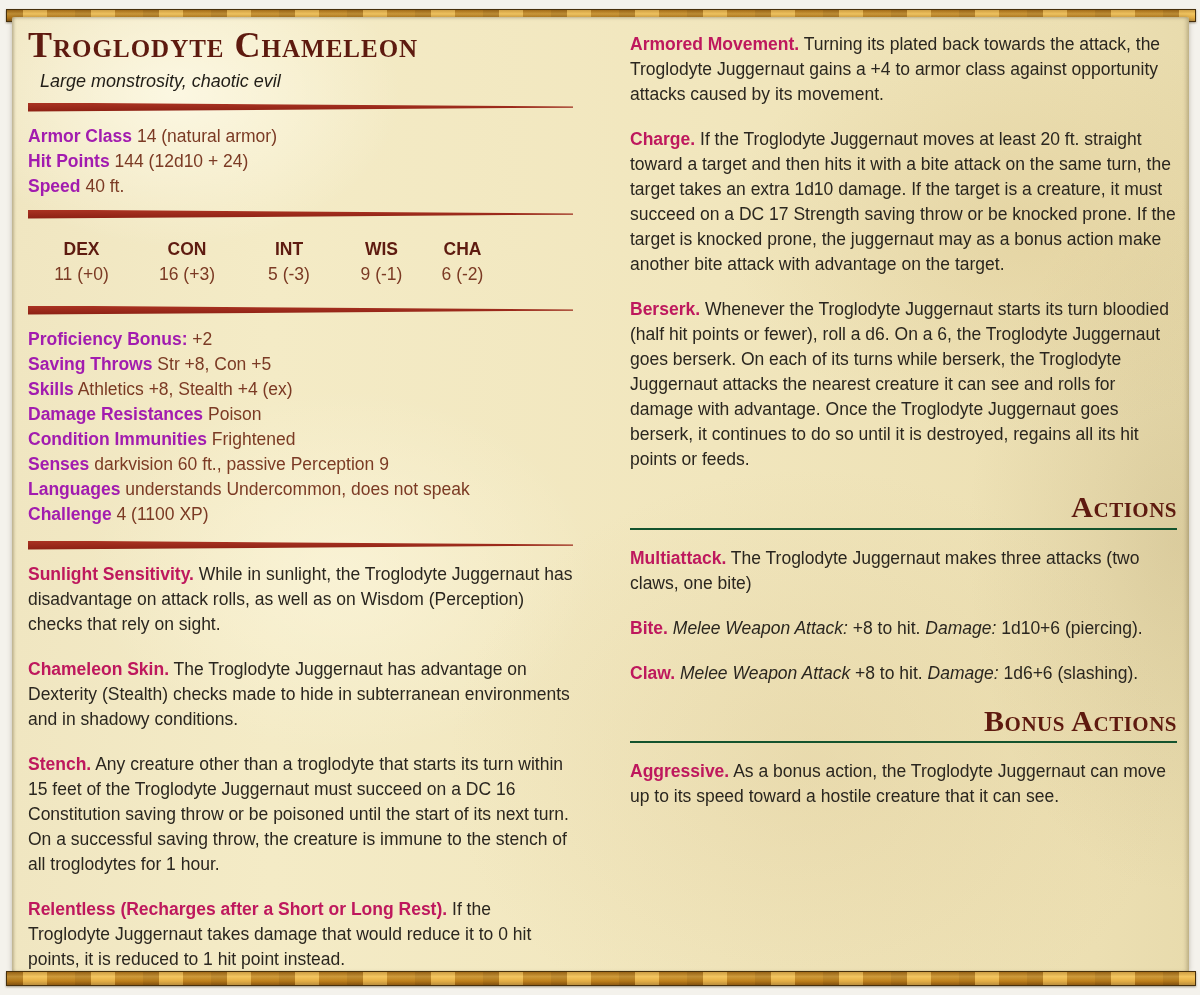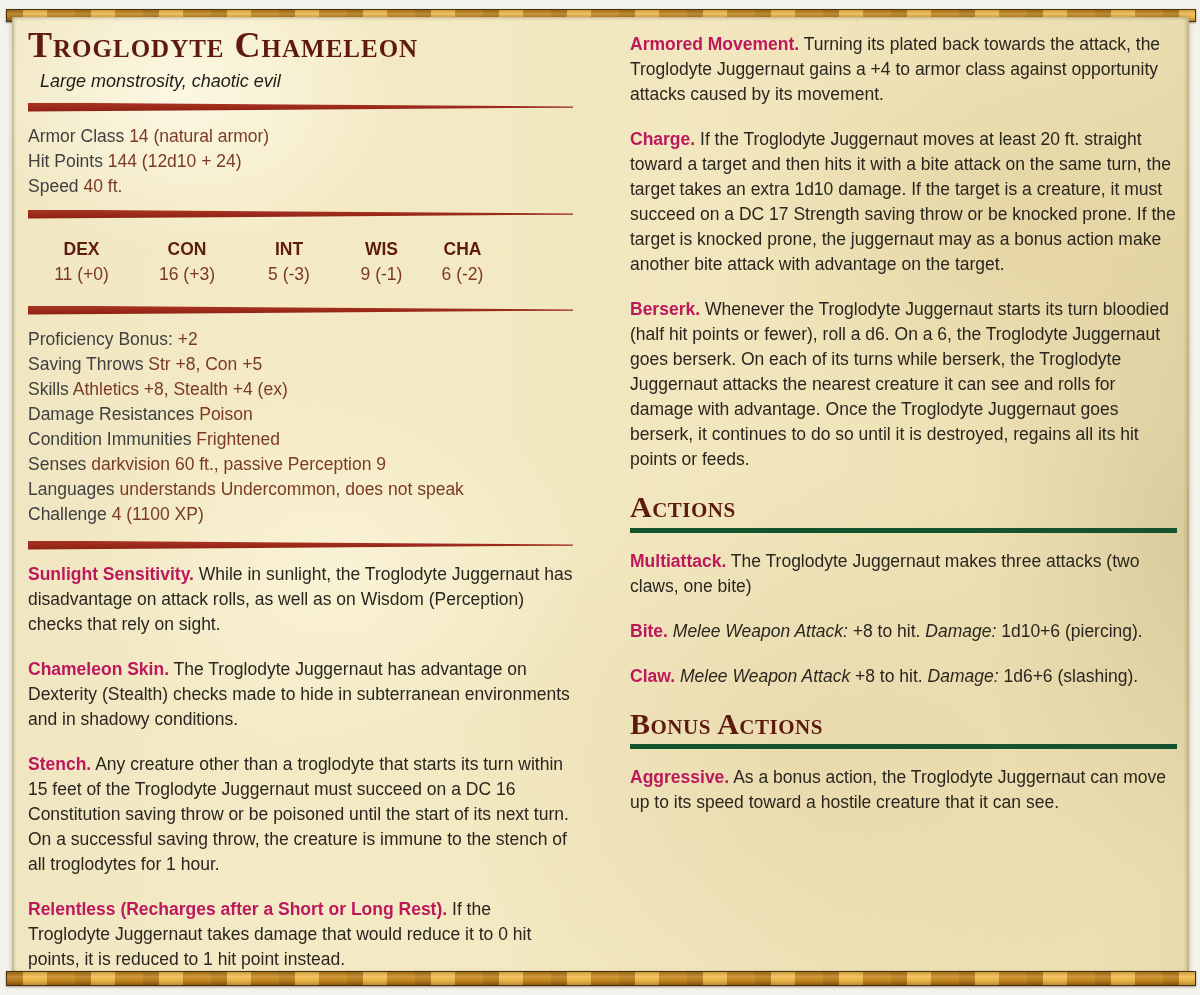--- a/index.html
+++ b/index.html
@@ -63,22 +63,22 @@
     margin:11px 0 12px 0;
     background:linear-gradient(180deg,#aa3322,#8b2013);
     clip-path:polygon(0 0,100% 44%,100% 56%,0 100%);
   }
   .attr-line,.detail-line{
     font-size:17.5px;
     line-height:25px;
     color:#7b3a24;
   }
   .attr-line b,.detail-line b{
-    color:#404040;
-    font-weight:normal;
+    color:#a21caf;
+    font-weight:bold;
   }
   .abilities{
     display:grid;
     grid-template-columns:107px 104px 100px 85px 77px 72px;
     text-align:center;
     padding:6px 0 8px 0;
   }
   .ability .ab-name{
     font-weight:bold;color:#5e1b10;font-size:17.5px;line-height:24px;
   }
@@ -95,23 +95,24 @@
   .tn{font-weight:bold;color:#be185d;}
   .it{font-style:italic;}
   .section-heading{
     margin:18px 0 16px 0;
     font-family:"Liberation Serif", serif;
     font-variant:small-caps;
     font-weight:bold;
     font-size:30px;
     letter-spacing:.5px;
     color:#5e1a0f;
-    border-bottom:5px solid #14532d;
+    border-bottom:2px solid #14532d;
     padding-bottom:3px;
     line-height:1.15;
+    text-align:right;
   }
   .mt14{margin-top:14px;}
 </style>
 </head>
 <body>
 
 <div class="gold-bar top"></div>
 <div class="parchment"></div>
 <div class="gold-bar bottom"></div>
 

